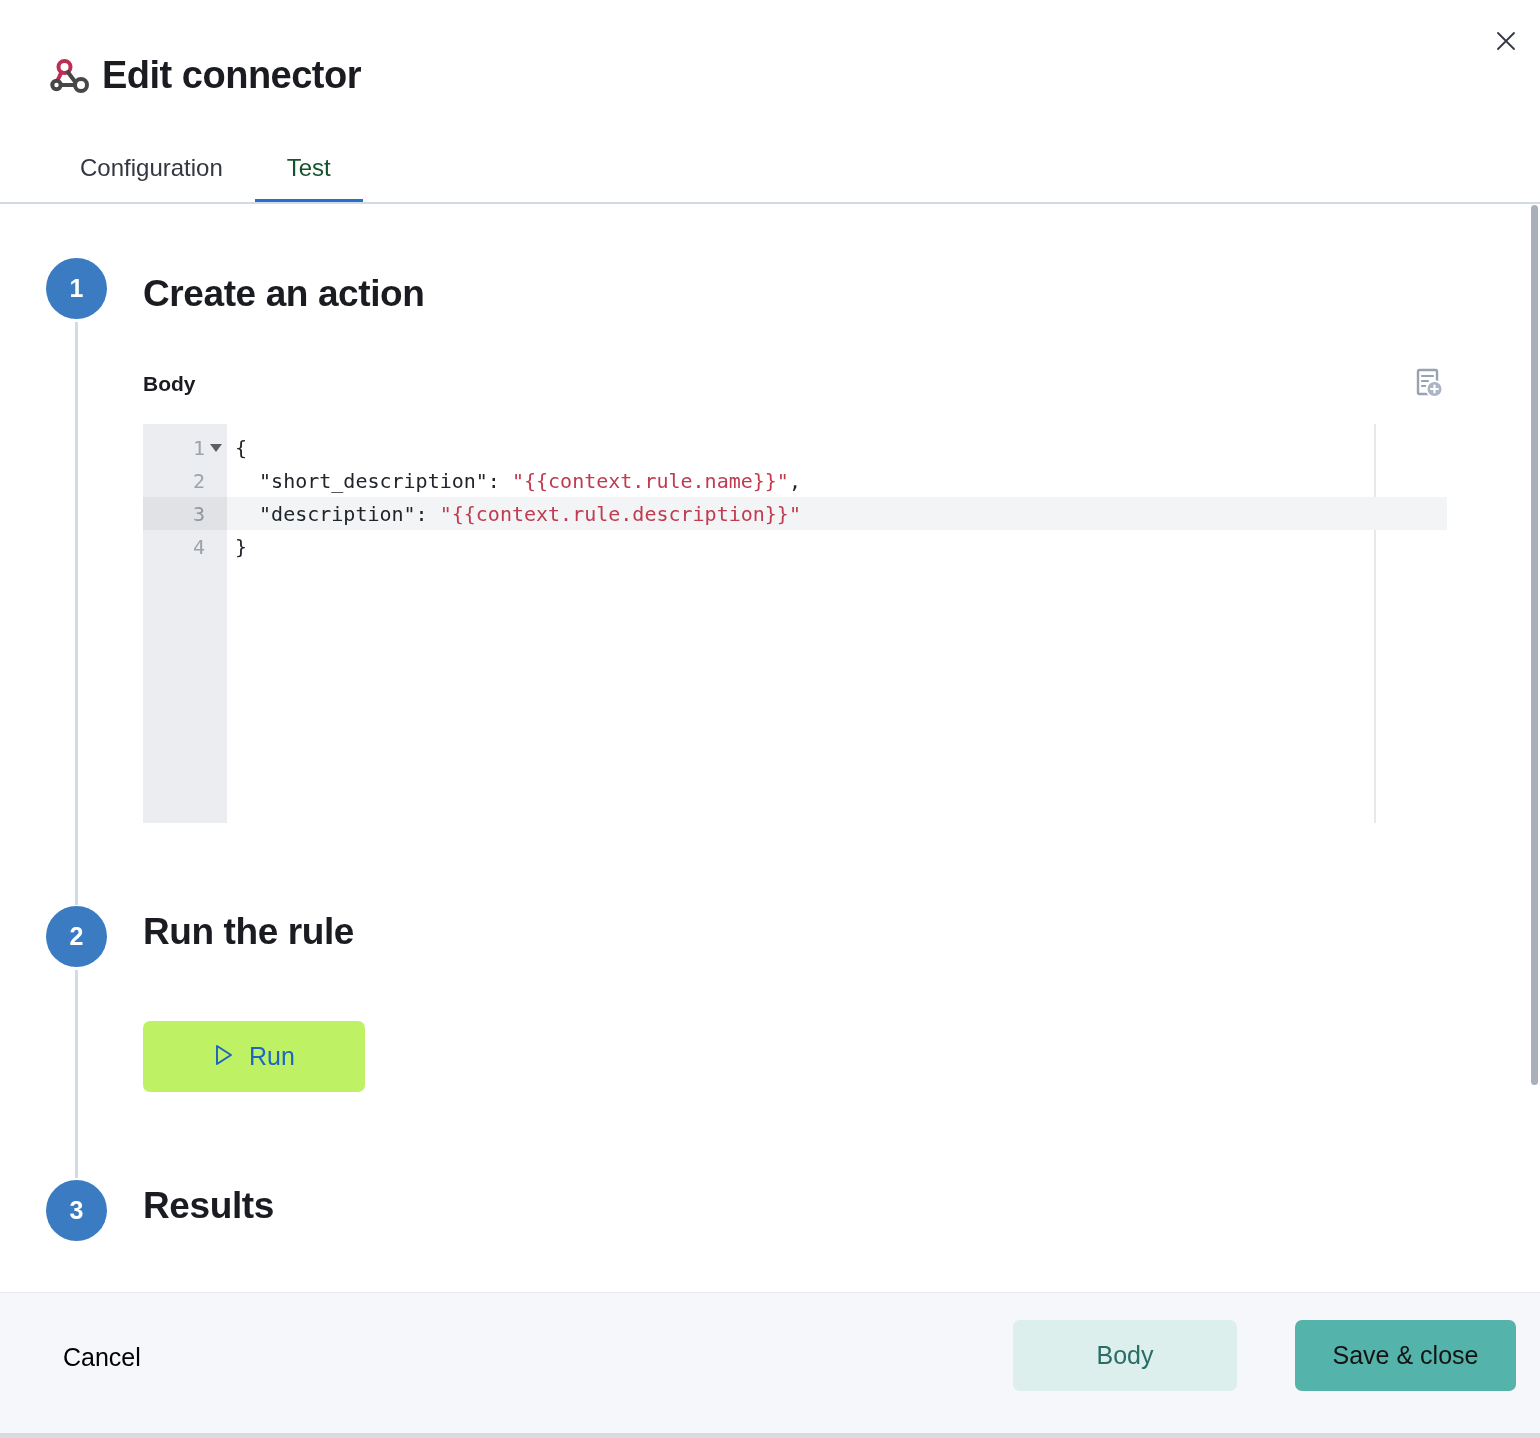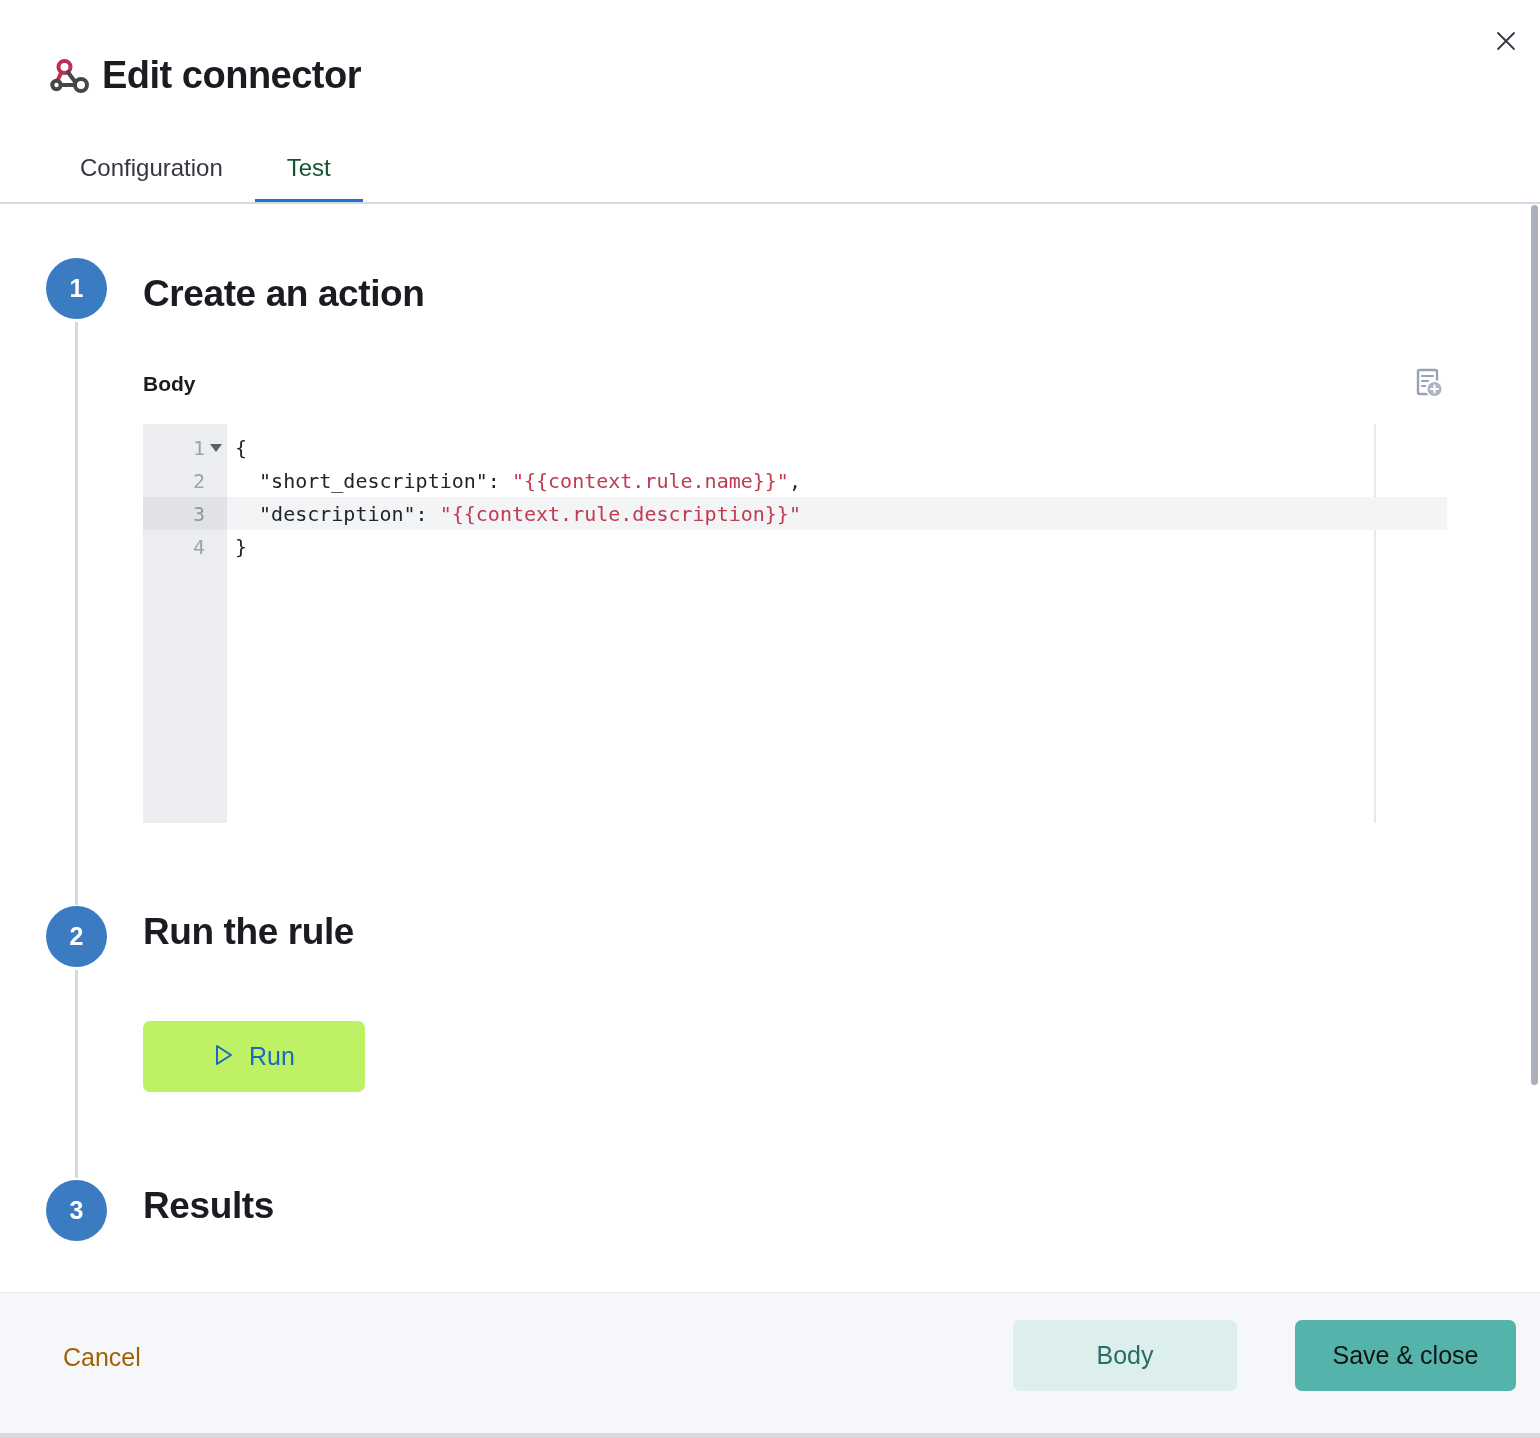--- a/index.html
+++ b/index.html
@@ -45,21 +45,21 @@
   .code-row.active .gutter-cell { background: #e0e2e6; color: #8f969e; }
   .code-row.active .code-cell { background: #f3f4f5; }
   .tok-template { color: #c03a50; }
 
   
   .run-btn { position: absolute; left: 143px; top: 1021px; width: 222px; height: 71px; border: none; border-radius: 7px; background: #bef264; display: flex; align-items: center; justify-content: center; gap: 14px; cursor: pointer; }
   .run-btn .run-label { font-size: 25px; font-weight: 500; color: #1d66c4; }
 
   
   .footer { position: absolute; left: 0; bottom: 5px; width: 100%; height: 141px; background: #f5f7fa; border-top: 1px solid #e6e9ee; }
-  .cancel-link { position: absolute; left: 63px; top: 50px; font-size: 25px; font-weight: 500; color: #a16207; background: none; border: none; cursor: pointer; }
+  .cancel-link { position: absolute; left: 63px; top: 50px; font-size: 25px; font-weight: 500; color: #000000; background: none; border: none; cursor: pointer; }
   .save-btn { position: absolute; right: 303px; top: 27px; width: 224px; height: 71px; border: none; border-radius: 7px; background: #dcefec; color: #2a6c66; font-size: 25px; font-weight: 500; font-family: "Liberation Sans", sans-serif; cursor: pointer; }
   .saveclose-btn { position: absolute; right: 24px; top: 27px; width: 221px; height: 71px; border: none; border-radius: 7px; background: #54b3ab; color: #131313; font-size: 25px; font-weight: 500; font-family: "Liberation Sans", sans-serif; cursor: pointer; }
   .bottom-edge { position: absolute; left: 0; bottom: 0; width: 100%; height: 5px; background: #d9dbe0; }
 
   
   .scroll-thumb { position: absolute; right: 2px; top: 205px; width: 7px; height: 880px; border-radius: 4px; background: #a9b0bc; }
 </style>
 </head>
 <body>
 

